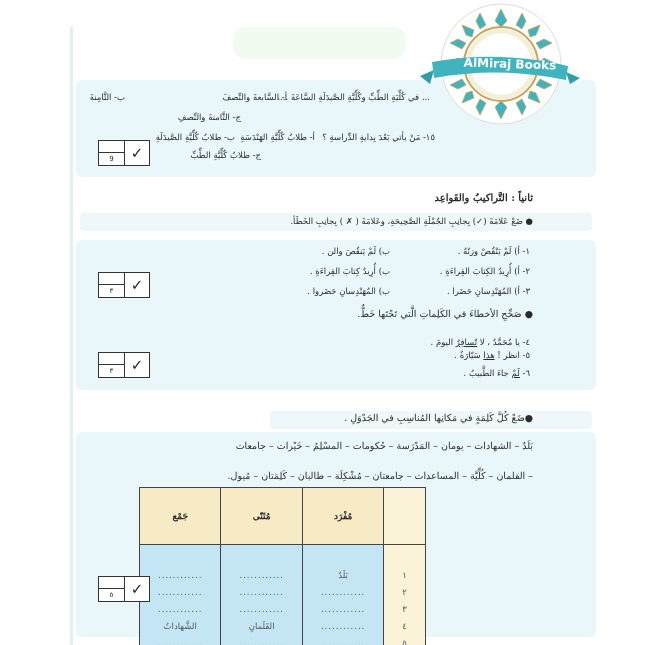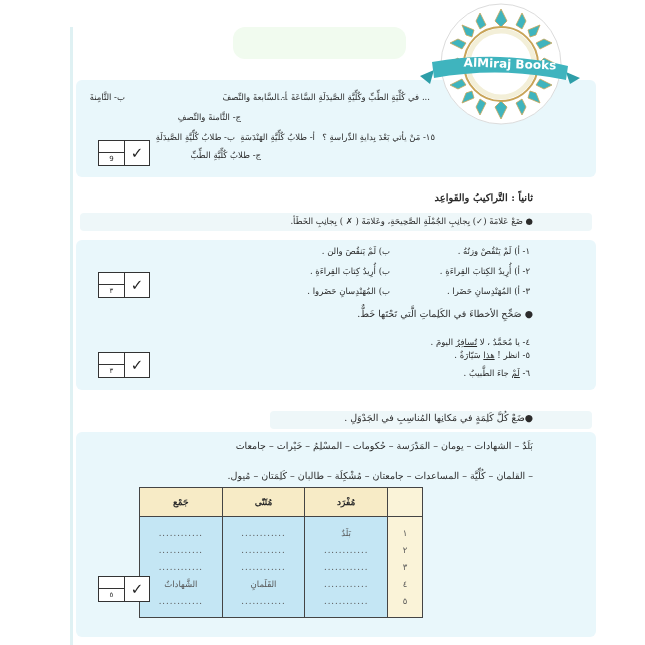--- a/index.html
+++ b/index.html
@@ -41,21 +41,21 @@
     display:flex; align-items:center; justify-content:center;
     font-size:15px; font-family:"DejaVu Sans", sans-serif; color:#222;
   }
   .score .top { grid-column:1; grid-row:1; border-bottom:1.3px solid #333; }
   .score .num { grid-column:1; grid-row:2; font-size:7px; display:flex; align-items:center; justify-content:center; font-family:"DejaVu Sans", sans-serif; }
   table.grid {
     position:absolute; left:139px; top:487px; width:284px; height:113px;
     border-collapse:collapse; direction:rtl; font-size:8.5px;
   }
   table.grid td, table.grid th {
-    border:1px solid #444; padding:4px; text-align:center;
+    border:1px solid #444; padding:18px; text-align:center;
   }
   table.grid thead th { background:#f7ebc6; height:20px; font-weight:bold; font-size:9px; }
   table.grid tbody td { background:#c4e6f4; vertical-align:top; }
   table.grid td.idx { background:#faf3d8; width:26px; }
   .cell-lines { display:flex; flex-direction:column; justify-content:space-around; height:92px; padding:4px 0; box-sizing:border-box; }
   .cell-lines span { display:block; height:14px; line-height:14px; color:#555; letter-spacing:1px; }
   .logo {
     position:absolute; left:440px; top:3px; width:122px; height:122px;
   }
   .ribbon {

